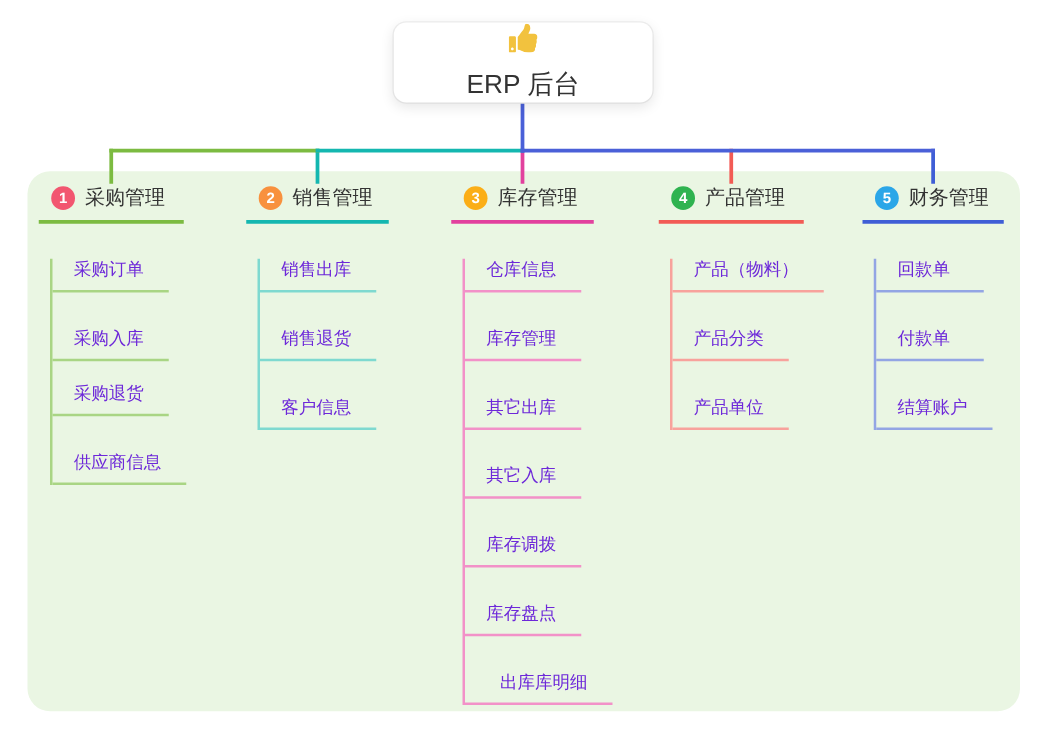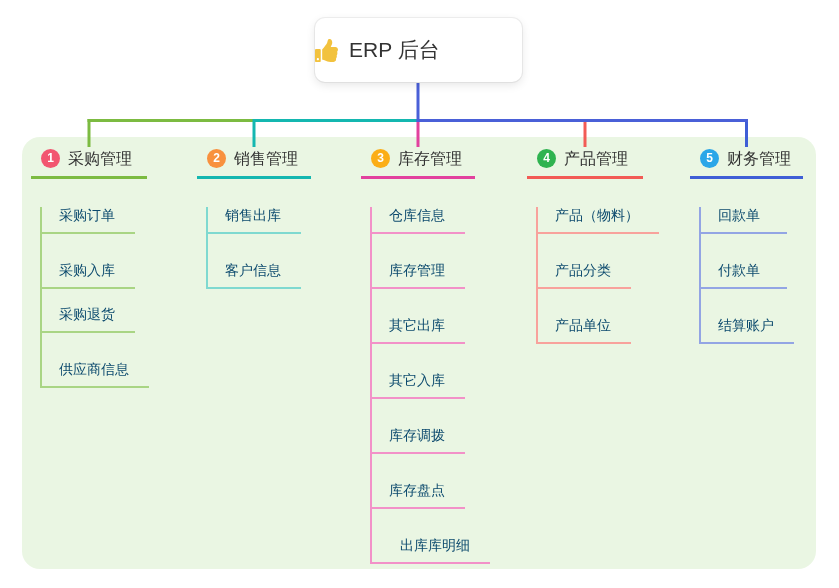--- a/index.html
+++ b/index.html
@@ -5,41 +5,41 @@
   * { margin:0; padding:0; box-sizing:border-box; }
   html,body { background:#fff; }
   body { font-family:"Liberation Sans","DejaVu Sans",sans-serif; }
   .stage { position:relative; width:839px; height:588px; background:#fff; overflow:hidden; }
   .panel { position:absolute; left:22px; top:137px; width:794px; height:432px; border-radius:18px; }
   #connectors { position:absolute; left:0; top:0; pointer-events:none; }
   .root-node {
     position:absolute; left:315px; top:18px; width:207px; height:64px;
     background:#fff; border-radius:10px;
     box-shadow:0 3px 10px rgba(0,0,0,.10), 0 0 0 1px #f1f1f1;
-    display:flex; align-items:center; justify-content:flex-start; gap:11px;
-    font-size:21px; font-weight:500; color:#333;
+    display:flex; align-items:center; justify-content:center; gap:11px;
+    font-size:21px; font-weight:500; color:#333;flex-direction:column;
   }
   .root-node svg { display:block; }
   .branch { position:absolute; top:147px; }
   .topic {
     display:flex; align-items:center; gap:8px;
     padding:2px 0 8px 10px; border-bottom:3px solid #999;
   }
   .badge {
     flex:0 0 auto; width:19px; height:19px; border-radius:50%;
     color:#fff; font-size:12px; font-weight:700; line-height:19px;
     display:flex; align-items:center; justify-content:center;
   }
   .topic-label { font-size:16px; font-weight:500; color:#333; white-space:nowrap; line-height:19px; }
   .children { margin-left:9px; border-left:2px solid #ccc; }
   .child {
     margin-top:28px; padding:0 20px 9px 17px;
     border-bottom:2px solid #ccc;
     width:max-content; min-width:86px;
-    font-size:14px; line-height:16px; color:#0c4a6e; white-space:nowrap;
+    font-size:14px; line-height:16px; color:#6d28d9; white-space:nowrap;
     cursor:default;
   }
 </style>
 </head>
 <body>
 
 <div class="stage">
   <div class="panel" id="panel" style="background: rgb(234, 246, 227);"></div>
 
   <svg id="connectors" width="839" height="588">
@@ -76,20 +76,21 @@
           <div class="child" style="border-bottom-color: rgb(169, 213, 132);">供应商信息</div>
         </div>
       </div>
       <div class="branch" style="left: 197px; width: 114px;">
         <div class="topic" style="border-bottom-color: rgb(20, 183, 176);">
           <span class="badge" style="background: rgb(248, 145, 62);">2</span>
           <span class="topic-label">销售管理</span>
         </div>
         <div class="children" style="border-left-color: rgb(127, 217, 208);">
           <div class="child" style="border-bottom-color: rgb(127, 217, 208);">销售出库</div>
+          <div class="child" style="border-bottom-color: rgb(127, 217, 208);">销售退货</div>
           <div class="child" style="border-bottom-color: rgb(127, 217, 208);">客户信息</div>
         </div>
       </div>
       <div class="branch" style="left: 361px; width: 114px;">
         <div class="topic" style="border-bottom-color: rgb(226, 65, 158);">
           <span class="badge" style="background: rgb(251, 174, 23);">3</span>
           <span class="topic-label">库存管理</span>
         </div>
         <div class="children" style="border-left-color: rgb(242, 145, 200);">
           <div class="child" style="border-bottom-color: rgb(242, 145, 200);">仓库信息</div>

